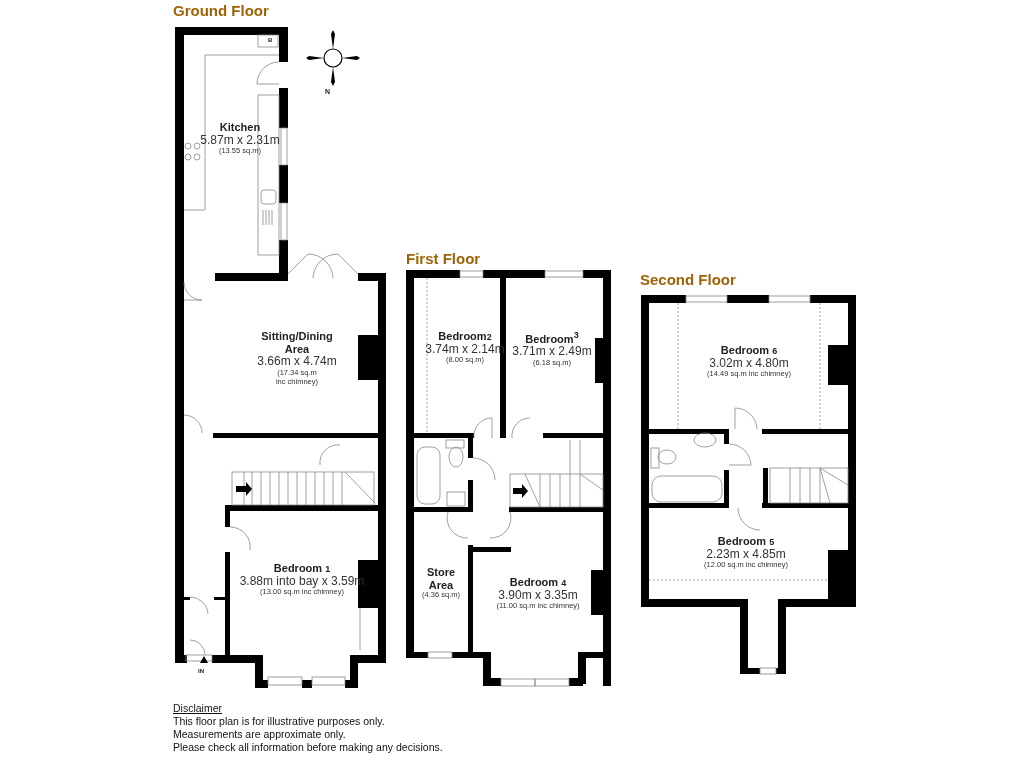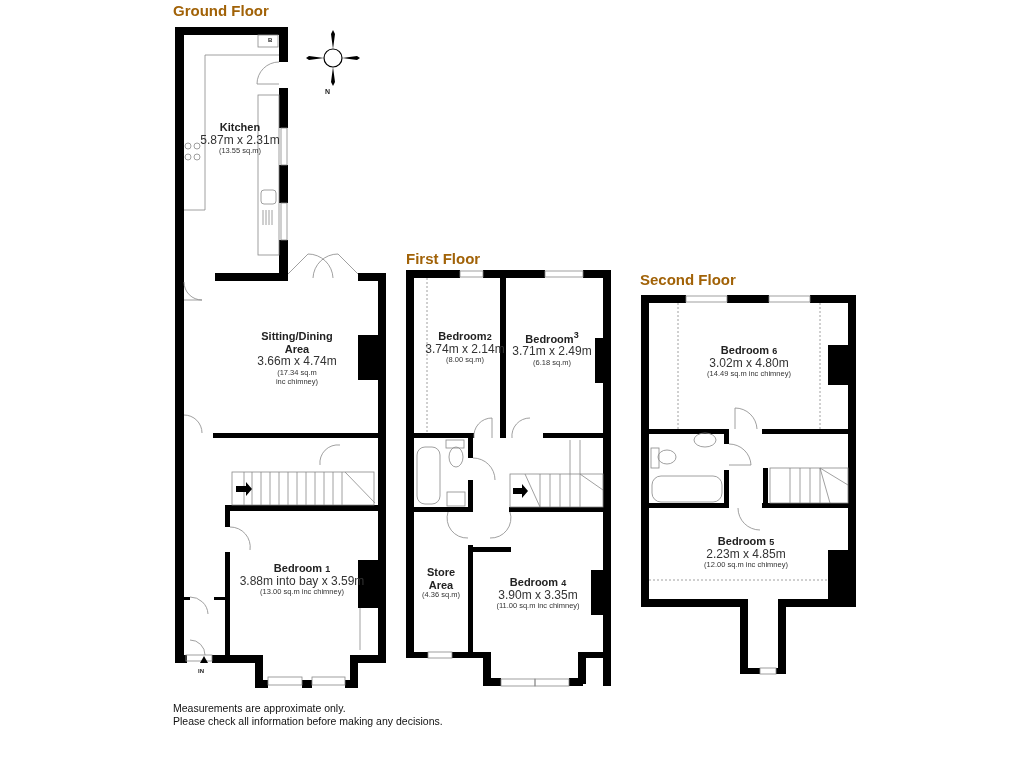--- a/index.html
+++ b/index.html
@@ -281,15 +281,17 @@
   <div class="room-name"><span>Bedroom</span> <span class="room-num">5</span></div>
   <div class="room-dim">2.23m x 4.85m</div>
   <div class="room-area">(12.00 sq.m inc chimney)</div>
 </div>
 
 <div class="compass-n">N</div>
 <div class="in-label">IN</div>
 <div class="boiler">B</div>
 
 <div class="disclaimer">
+  <div class="dh">Disclaimer</div>
+  <div>This floor plan is for illustrative purposes only.</div>
   <div>Measurements are approximate only.</div>
   <div>Please check all information before making any decisions.</div>
 </div>
 
 </body></html>

